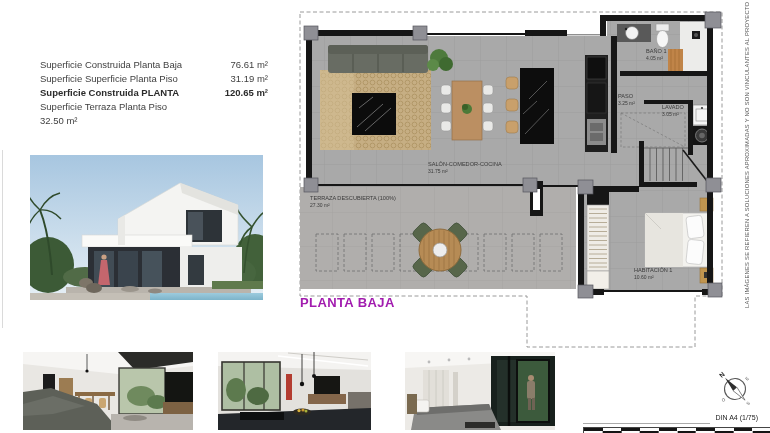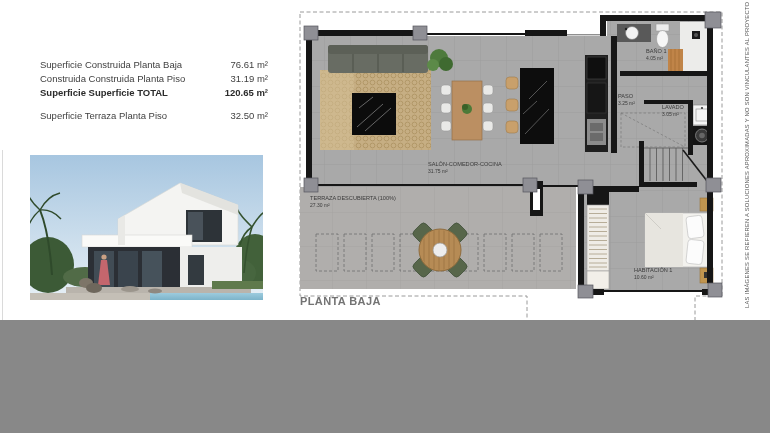--- a/index.html
+++ b/index.html
@@ -1,27 +1,27 @@
 <!DOCTYPE html>
 <html><head>
 <meta charset="utf-8">
 <style>
   html,body{margin:0;padding:0;background:#888;}
   .page{
-    position:relative;width:770px;height:320px;background:#ffffff;
+    position:relative;width:770px;height:433px;background:#ffffff;
     font-family:"Liberation Sans", sans-serif;overflow:hidden;margin:0 auto;
   }
   
   .surface-table{position:absolute;left:40px;top:58px;width:228px;color:#3f3f3f;font-size:9.5px;}
   .s-row{display:flex;justify-content:space-between;line-height:14px;}
   .s-row.bold{font-weight:bold;color:#2b2b2b;}
-  .s-row.gap{margin-top:9px;}
+  .s-row.gap{flex-direction:column;}
   
   .plan-svg{position:absolute;left:299px;top:9px;}
-  .plan-title{position:absolute;left:300px;top:295px;font-size:11px;font-weight:bold;color:#737373;letter-spacing:.4px;}
+  .plan-title{position:absolute;left:300px;top:295px;font-size:13px;font-weight:bold;color:#a21caf;letter-spacing:.4px;}
   
   .villa{position:absolute;left:30px;top:155px;width:233px;height:145px;}
   .r1{position:absolute;left:23px;top:352px;width:170px;height:78px;}
   .r2{position:absolute;left:218px;top:352px;width:153px;height:78px;}
   .r3{position:absolute;left:405px;top:352px;width:150px;height:78px;}
   .edge-line{position:absolute;left:2px;top:150px;width:1px;height:178px;background:#dadada;}
   
   .disclaimer{
     position:absolute;left:744px;top:308px;width:295px;height:11px;
     transform:rotate(-90deg);transform-origin:0 0;
@@ -39,25 +39,25 @@
 <body>
 
 <div class="page">
 
   <div class="surface-table">
     <div class="s-row">
       <span>Superficie Construida Planta Baja</span>
       <span>76.61 m²</span>
     </div>
     <div class="s-row">
-      <span>Construida Construida Planta Piso</span>
+      <span>Superficie Superficie Planta Piso</span>
       <span>31.19 m²</span>
     </div>
     <div class="s-row bold">
-      <span>Superficie Superficie TOTAL</span>
+      <span>Superficie Construida PLANTA</span>
       <span>120.65 m²</span>
     </div>
     <div class="s-row gap">
       <span>Superficie Terraza Planta Piso</span>
       <span>32.50 m²</span>
     </div>
   </div>
 
   <div class="edge-line"></div>
 

